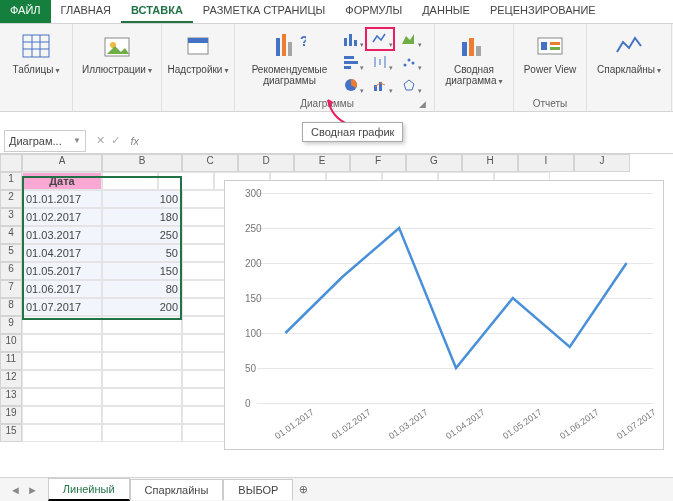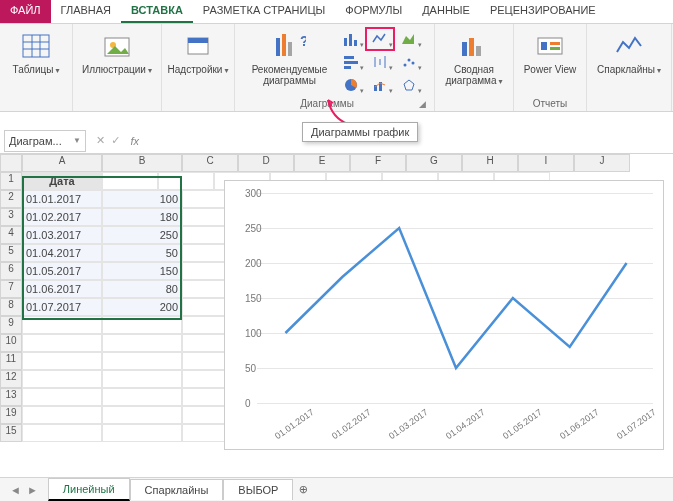--- a/index.html
+++ b/index.html
@@ -1,21 +1,21 @@
 <!DOCTYPE html>
 <html><head>
 <meta charset="utf-8">
 <style>
 * { box-sizing: border-box; margin: 0; padding: 0; font-family: 'Segoe UI', Tahoma, sans-serif; }
 body { width: 673px; height: 501px; background: #fff; font-size: 11px; color: #444; overflow: hidden; position: relative; }
 
 
 .tabs { display: flex; height: 24px; background: #fff; border-bottom: 1px solid #d4d4d4; font-size: 11px; }
 .tab { padding: 4px 10px; cursor: pointer; color: #444; text-transform: uppercase; }
-.tab.file { background: #be185d; color: #fff; }
+.tab.file { background: #15803d; color: #fff; }
 .tab.active { color: #217346; border-bottom: 2px solid #217346; font-weight: 600; }
 
 
 .ribbon { display: flex; height: 88px; background: #f5f5f5; border-bottom: 1px solid #d4d4d4; }
 .group { display: flex; flex-direction: column; align-items: center; justify-content: space-between; padding: 4px 6px 2px; border-right: 1px solid #e0e0e0; }
 .group-body { display: flex; align-items: flex-start; gap: 4px; }
 .big-btn { display: flex; flex-direction: column; align-items: center; width: 60px; cursor: pointer; padding: 2px; }
 .ico { width: 32px; height: 32px; display: flex; align-items: center; justify-content: center; }
 .big-label { font-size: 10px; text-align: center; line-height: 1.1; margin-top: 2px; color: #444; }
 .dd-arrow::after { content: "▾"; font-size: 8px; color: #666; margin-left: 2px; }
@@ -35,21 +35,21 @@
 .fbar-row { display: flex; height: 26px; align-items: center; border-bottom: 1px solid #d4d4d4; margin-top: 16px; }
 .namebox { width: 82px; height: 22px; border: 1px solid #ccc; margin: 0 4px; padding: 6px 4px; display: flex; align-items: center; justify-content: space-between; font-size: 11px; }
 .fx-btns { display: flex; gap: 6px; margin: 0 6px; color: #aaa; }
 .fx-label { font-style: italic; color: #888; margin-left: 4px; }
 .hcell { width: 56px; height: 18px; background: #f0f0f0; border: 1px solid #d4d4d4; text-align: center; font-size: 10px; color: #555; }
 .hcell.wide { width: 80px; }
 .rcell { width: 22px; height: 18px; background: #f0f0f0; border: 1px solid #d4d4d4; text-align: center; font-size: 10px; color: #555; }
 .corner { width: 22px; height: 18px; background: #f0f0f0; border: 1px solid #d4d4d4; }
 .cell { width: 56px; height: 18px; border: 1px solid #e4e4e4; padding: 0 3px; font-size: 11px; text-align: right; display: inline-flex; align-items: center; justify-content: flex-end; }
 .cell.wide { width: 80px; }
-.cell.hdr { font-weight: 600; text-align: center; justify-content: center; background: #e5e5e5; }
+.cell.hdr { font-weight: 600; text-align: center; justify-content: center; background: #f9a8d4; }
 .row { display: flex; }
 .sel { background: #f2f6fc; }
 .sel-outline { position: absolute; border: 2px solid #217346; pointer-events: none; }
 
 
 .chart-box { position: absolute; left: 224px; top: 180px; width: 440px; height: 270px; border: 1px solid #ccc; background: #fff; }
 .chart-area { position: relative; width: 100%; height: 100%; }
 .ytick { position: absolute; left: 20px; font-size: 10px; color: #777; transform: translateY(-50%); }
 .gridline { position: absolute; left: 32px; right: 10px; height: 1px; background: #e6e6e6; }
 .xtick { position: absolute; bottom: 6px; font-size: 9px; color: #777; transform: rotate(-35deg); transform-origin: left top; white-space: nowrap; }
@@ -229,21 +229,21 @@
   </div>
   <div class="group">
     
   </div>
 </div>
 
 <svg class="tooltip-arrow">
     <path d="M2 2 Q 6 20 22 26" fill="none" stroke="#e91e63" stroke-width="2"></path>
     <path d="M2 2 L7 5 M2 2 L5 8" stroke="#e91e63" stroke-width="2" fill="none"></path>
   </svg>
-<div class="tooltip">Диаграммы график</div>
+<div class="tooltip">Сводная график</div>
 
 <div class="fbar-row">
   <div class="namebox">
       <span>Диаграм...</span>
       <span style="font-size:8px;color:#888">▼</span>
     </div>
   <div class="fx-btns">
     <span>✕</span>
     <span>✓</span>
   </div>

